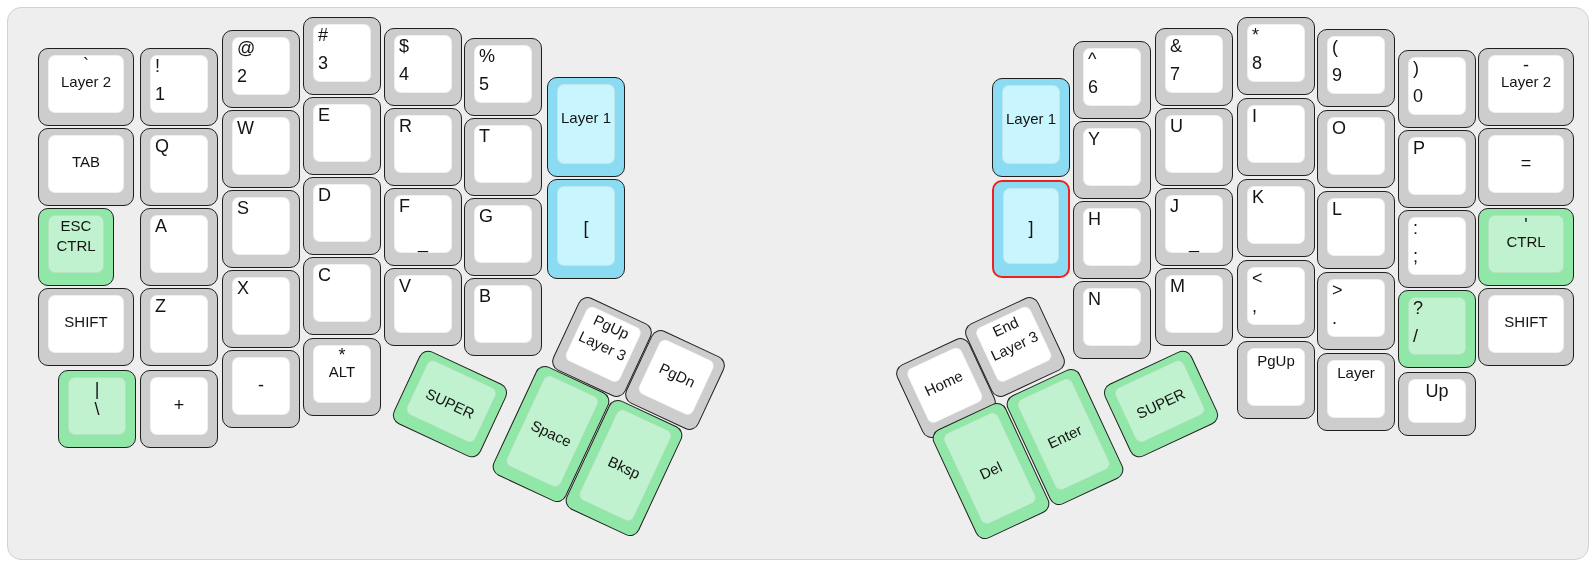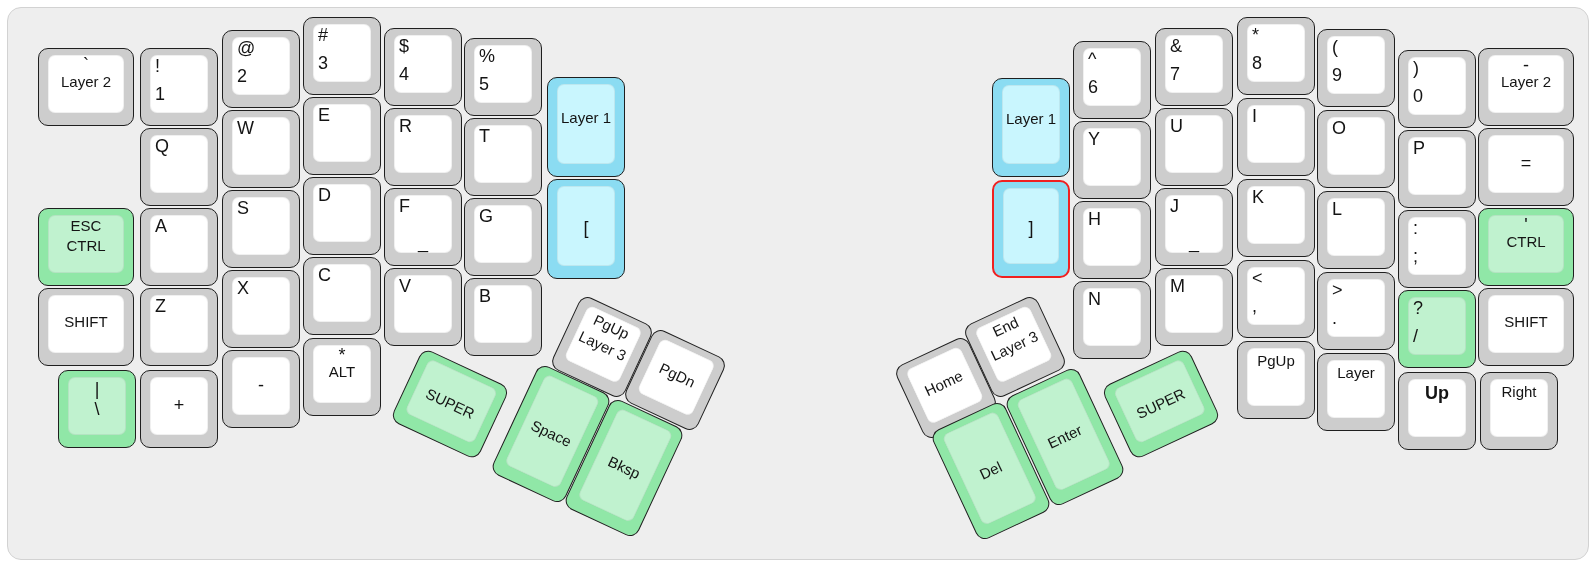--- a/index.html
+++ b/index.html
@@ -32,21 +32,25 @@
 </head>
 <body>
 
 <div class="panel"></div>
 <div class="board">
     <div class="key white" style="left: 38px; top: 48px; width: 96px; height: 78px;">
       <div class="keytop"></div>
       <span class="lbl tc big">`</span>
       <span class="lbl mc">Layer 2</span>
     </div>
-    <div class="key green" style="left: 38px; top: 208px; width: 96px; height: 78px;">
+    <div class="key white" style="left: 38px; top: 128px; width: 96px; height: 78px;">
+      <div class="keytop"></div>
+      <span class="lbl mc">TAB</span>
+    </div>
+    <div class="key green" style="left: 38px; top: 208px; width: 76px; height: 78px;">
       <div class="keytop"></div>
       <span class="lbl l1">ESC</span>
       <span class="lbl l2">CTRL</span>
     </div>
     <div class="key white" style="left: 38px; top: 288px; width: 96px; height: 78px;">
       <div class="keytop"></div>
       <span class="lbl mc">SHIFT</span>
     </div>
     <div class="key green" style="left: 58px; top: 370px; width: 78px; height: 78px;">
       <div class="keytop"></div>
@@ -280,45 +284,41 @@
     <div class="key white" style="left: 1398px; top: 210px; width: 78px; height: 78px;">
       <div class="keytop"></div>
       <span class="lbl tl big">:</span>
       <span class="lbl ml big">;</span>
     </div>
     <div class="key green" style="left: 1398px; top: 290px; width: 78px; height: 78px;">
       <div class="keytop"></div>
       <span class="lbl tl big">?</span>
       <span class="lbl ml big">/</span>
     </div>
-    <div class="key white" style="left: 1398px; top: 372px; width: 78px; height: 78px; font-weight: bold;">
+    <div class="key white" style="left: 1398px; top: 372px; width: 78px; height: 64px;">
       <div class="keytop"></div>
       <span class="lbl uc big">Up</span>
     </div>
     <div class="key white" style="left: 1478px; top: 48px; width: 96px; height: 78px;">
       <div class="keytop"></div>
       <span class="lbl tc big">-</span>
       <span class="lbl mc">Layer 2</span>
     </div>
     <div class="key white" style="left: 1478px; top: 128px; width: 96px; height: 78px;">
       <div class="keytop"></div>
       <span class="lbl mc big">=</span>
     </div>
     <div class="key green" style="left: 1478px; top: 208px; width: 96px; height: 78px;">
       <div class="keytop"></div>
       <span class="lbl tc big">'</span>
       <span class="lbl mc">CTRL</span>
     </div>
     <div class="key white" style="left: 1478px; top: 288px; width: 96px; height: 78px;">
       <div class="keytop"></div>
       <span class="lbl mc">SHIFT</span>
-    </div>
-    <div class="key white" style="left: 1480px; top: 372px; width: 78px; height: 78px;">
-      <div class="keytop"></div>
-      <span class="lbl uc">Right</span>
     </div>
     <div class="key white" style="transform: rotate(-25deg); left: 906px; top: 348px; width: 80px; height: 80px;">
       <div class="keytop"></div>
       <span class="lbl mc">Home</span>
     </div>
     <div class="key white" style="transform: rotate(-25deg); left: 975px; top: 307px; width: 80px; height: 80px;">
       <div class="keytop"></div>
       <span class="lbl l1">End</span>
       <span class="lbl l2">Layer 3</span>
     </div>

